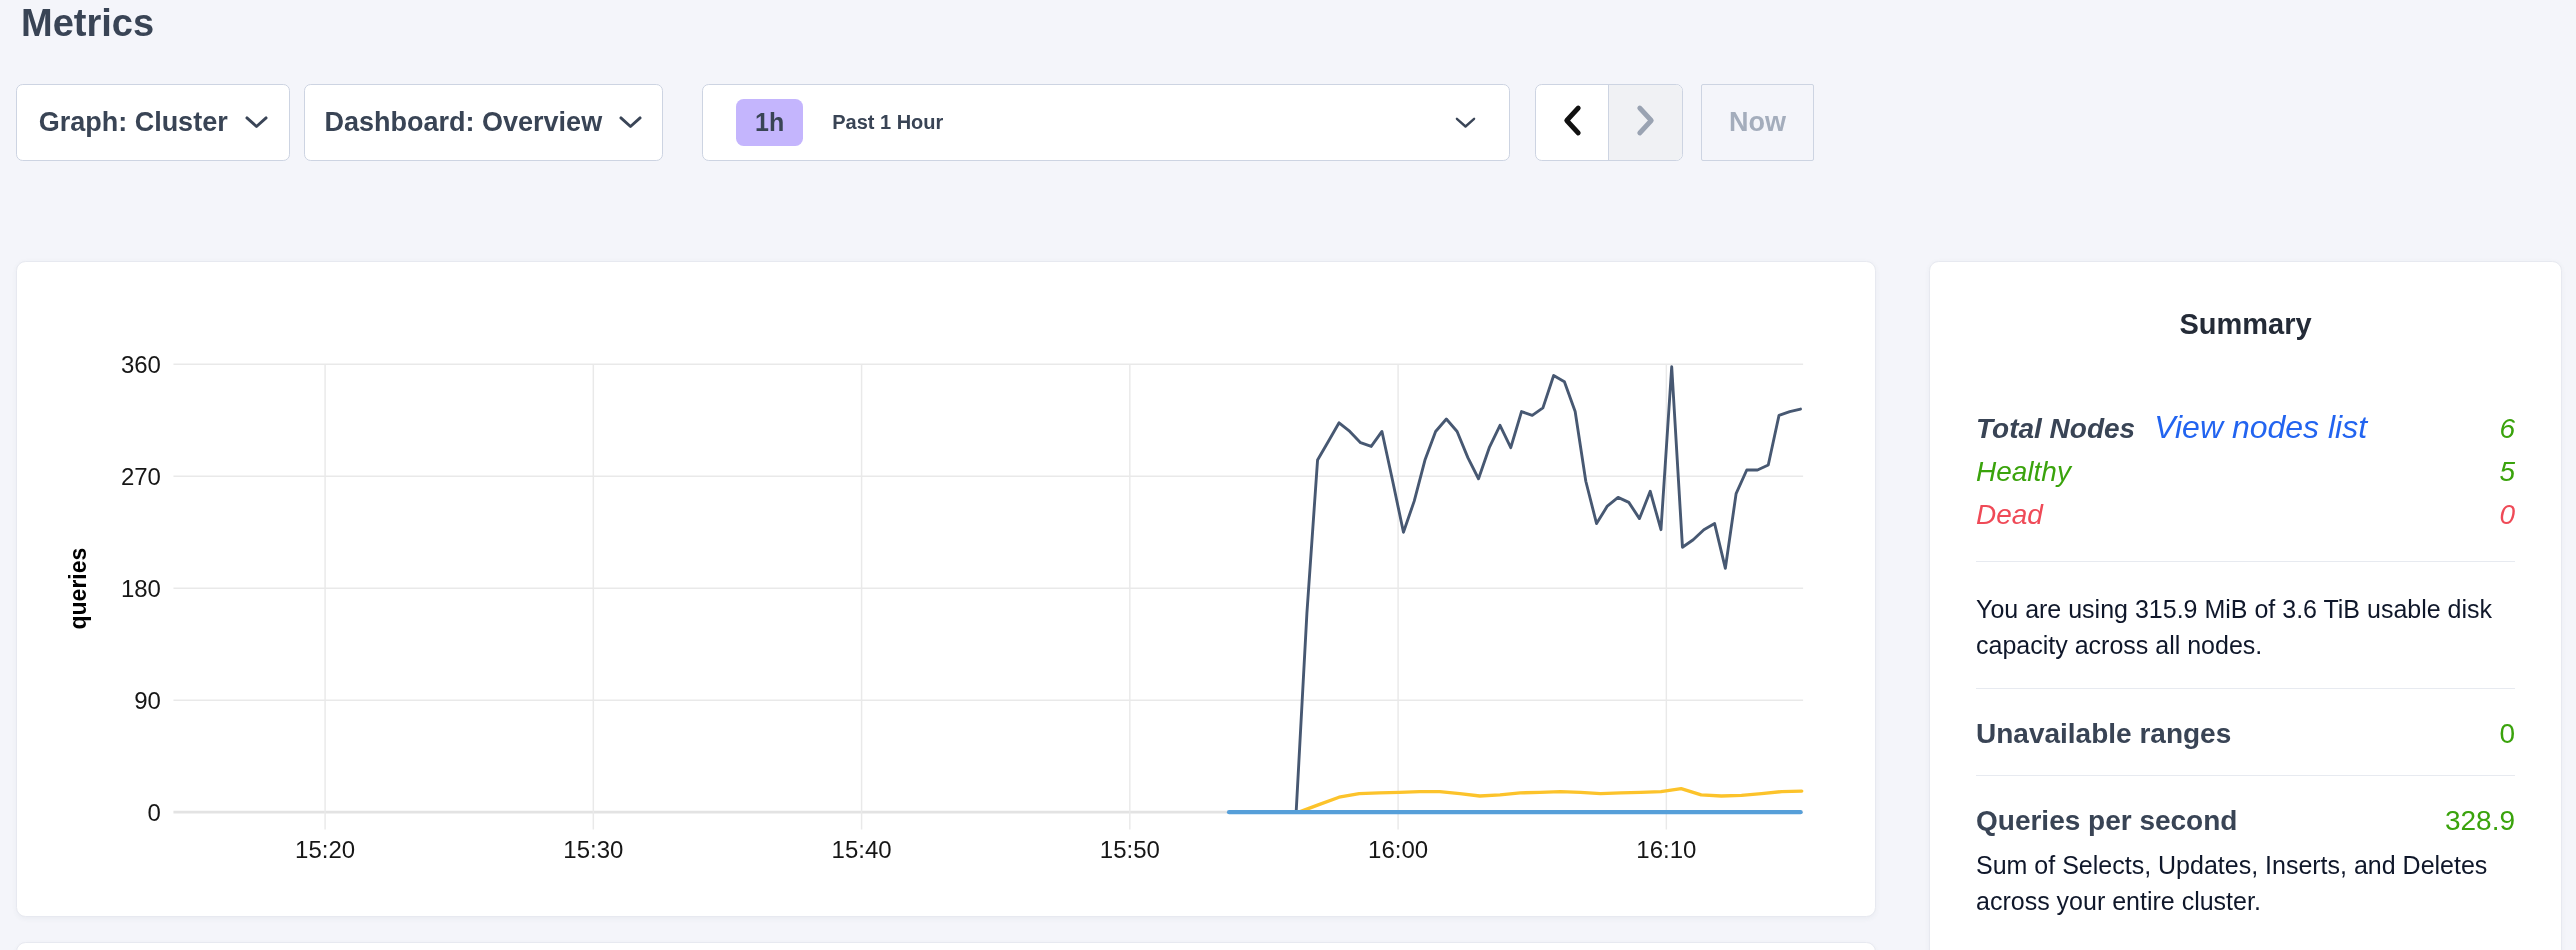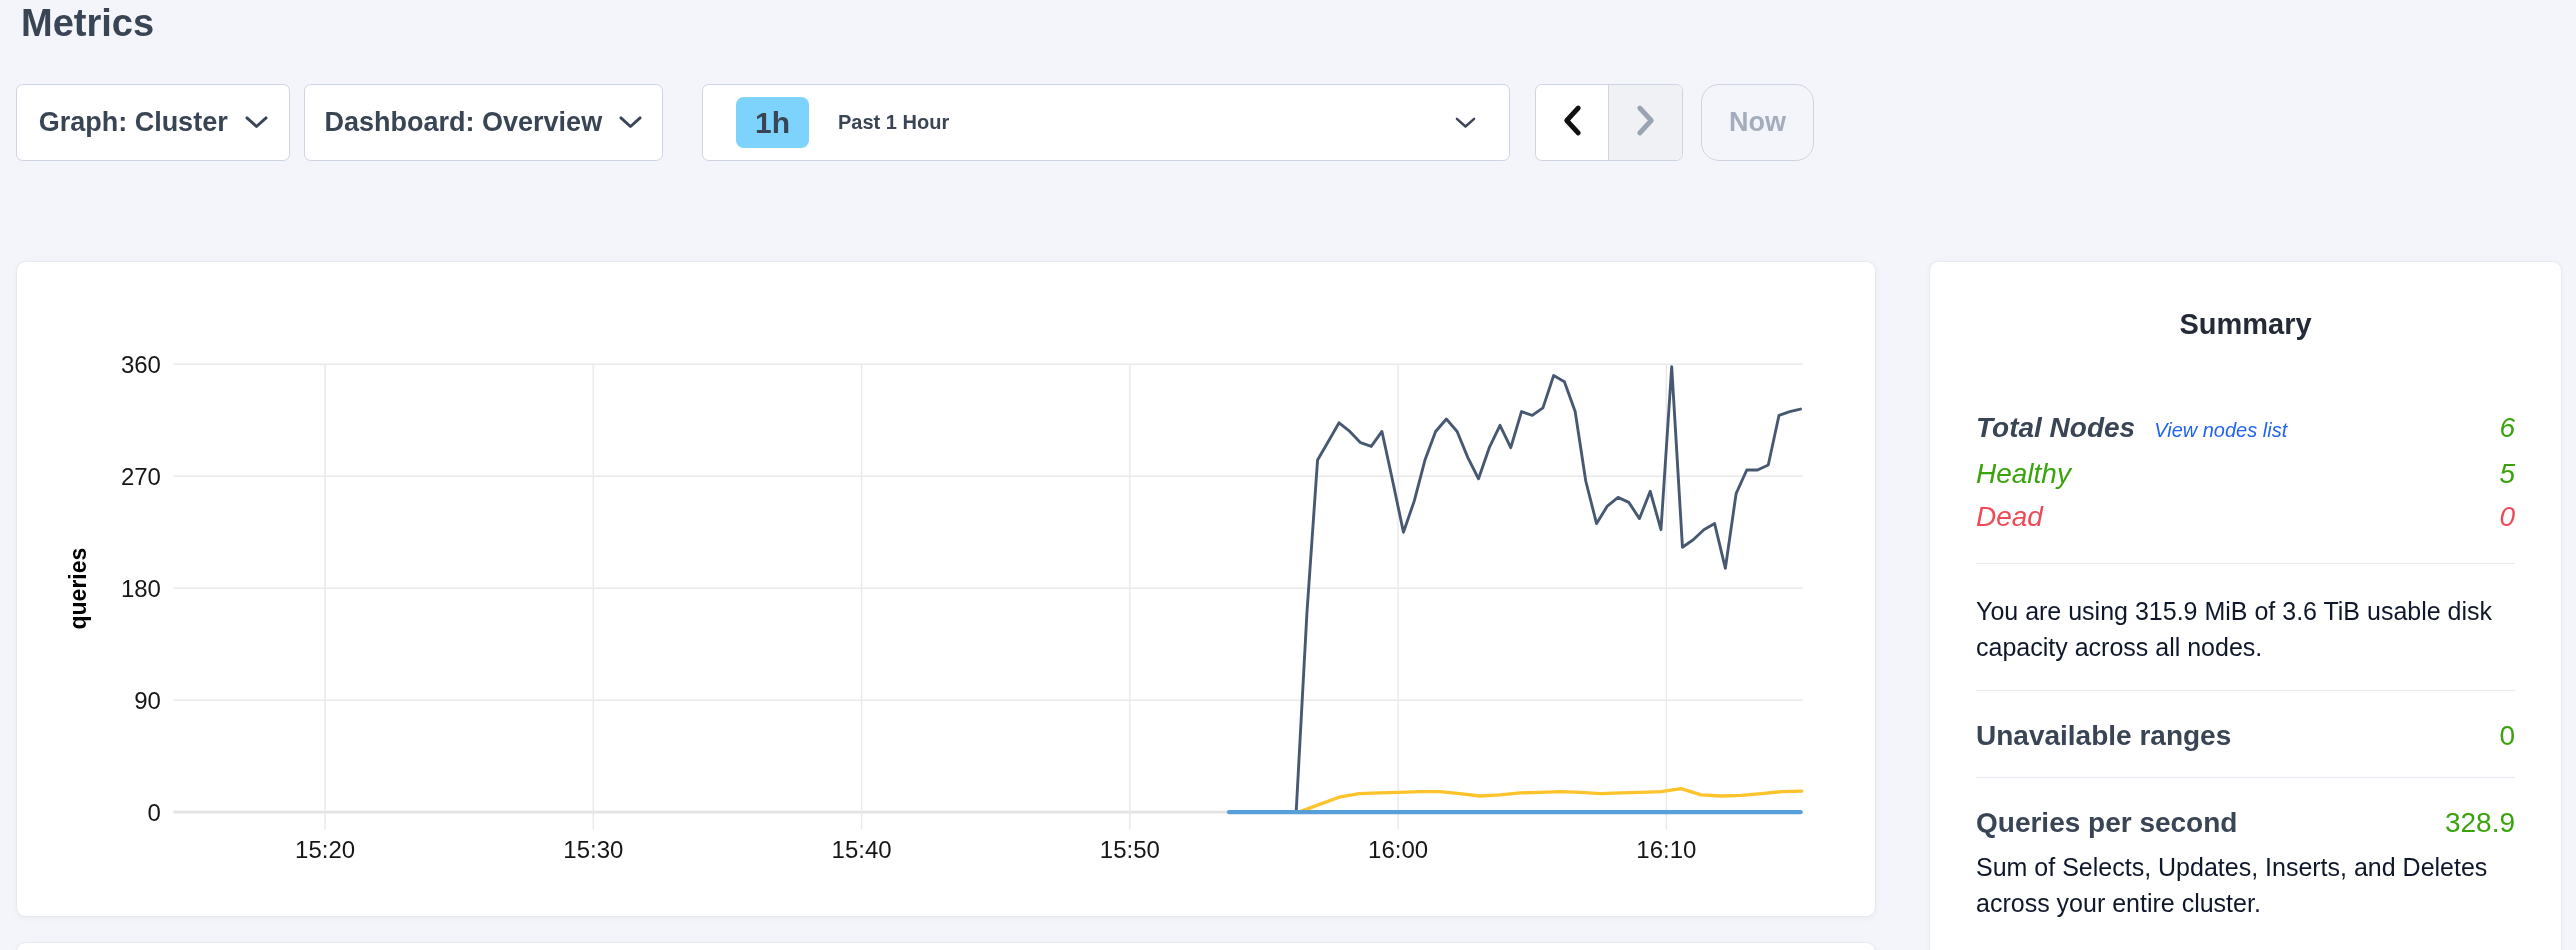--- a/index.html
+++ b/index.html
@@ -20,36 +20,36 @@
     position:absolute; top:0; height:77px;
     background:#fff; border:1.9px solid #cdd4e2; border-radius:6.7px;
     display:flex; align-items:center; justify-content:center;
     font-size:27px; font-weight:700; color:#394455; cursor:pointer;
   }
   .dd-chevron { margin-left:17.3px; display:flex; align-items:center; }
   .dd1 { left:16.3px;  width:274px; }
   .dd2 { left:304px; width:359px; }
   .timepicker { left:702px; width:808px; justify-content:flex-start; padding:0 33px; font-weight:600; }
   .time-badge {
-    background:#7dd3fc; border-radius:7.7px; padding:8.6px 19px;
-    font-size:30px; font-weight:700; color:#394455;
+    background:#c4b5fd; border-radius:7.7px; padding:8.6px 19px;
+    font-size:25px; font-weight:700; color:#394455;
   }
   .time-label { margin-left:29px; font-size:20px; }
   .time-chevron { position:absolute; right:33px; display:flex; align-items:center; }
   .arrow-group {
     position:absolute; left:1535px; top:0; width:148px; height:77px;
     border:1.9px solid #cdd4e2; border-radius:6.7px; overflow:hidden;
     display:flex; background:#fff;
   }
   .arrow-btn { width:50%; height:100%; display:flex; align-items:center; justify-content:center; cursor:pointer; }
   .arrow-btn.prev { border-right:1.9px solid #cdd4e2; }
   .arrow-btn.next { background:#f0f1f4; cursor:default; }
   .now-btn {
     position:absolute; left:1701px; top:0; width:113px; height:77px;
-    border:1.9px solid #cdd4e2; border-radius:18px;
+    border:1.9px solid #cdd4e2; border-radius:2px;
     display:flex; align-items:center; justify-content:center;
     font-size:27px; font-weight:700; color:#a4adbc; cursor:default; background:transparent;
   }
   
   .card {
     position:absolute; background:#fff;
     border:1px solid #e7e9f0; border-radius:9.6px;
     box-shadow:0 1.9px 4.8px rgba(60,70,100,0.05);
   }
   .chart-card   { left:16.3px;  top:261px; width:1860px; height:656px; }
@@ -61,21 +61,21 @@
     display:inline-block; font-size:29px; font-weight:700; color:#475872;
     border-bottom:2.9px dashed #9fb0c8; padding-bottom:6.7px;
   }
   .chart-svg { position:absolute; left:0; top:0; width:1860px; height:656px; }
   
   .side-inner { padding:46px 46px 0 46px; }
   .summary-title { text-align:center; font-size:29px; font-weight:700; color:#242b37; margin-bottom:65px; }
   .node-row { display:flex; align-items:baseline; line-height:43px; font-size:28px;font-style:italic; }
   .node-row .val { margin-left:auto; }
   .nodes-label { font-weight:700; color:#394455; }
-  .nodes-link { margin-left:19px; font-size:20px; cursor:pointer; }
+  .nodes-link { margin-left:19px; font-size:32px; cursor:pointer; }
   .divider { border-top:1.9px solid #e7eaf0; margin-top:25px; }
   .section { margin-top:29px; }
   .section-head { display:flex; align-items:baseline; font-size:28px; }
   .section-head .lbl { font-weight:700; color:#394455; }
   .section-head .val { margin-left:auto; }
   .section-desc { margin-top:9.6px; font-size:25px; line-height:36px; color:#0f172a; }
   .section-desc:empty { display:none; margin:0; }
 </style>
 </head>
 <body>

